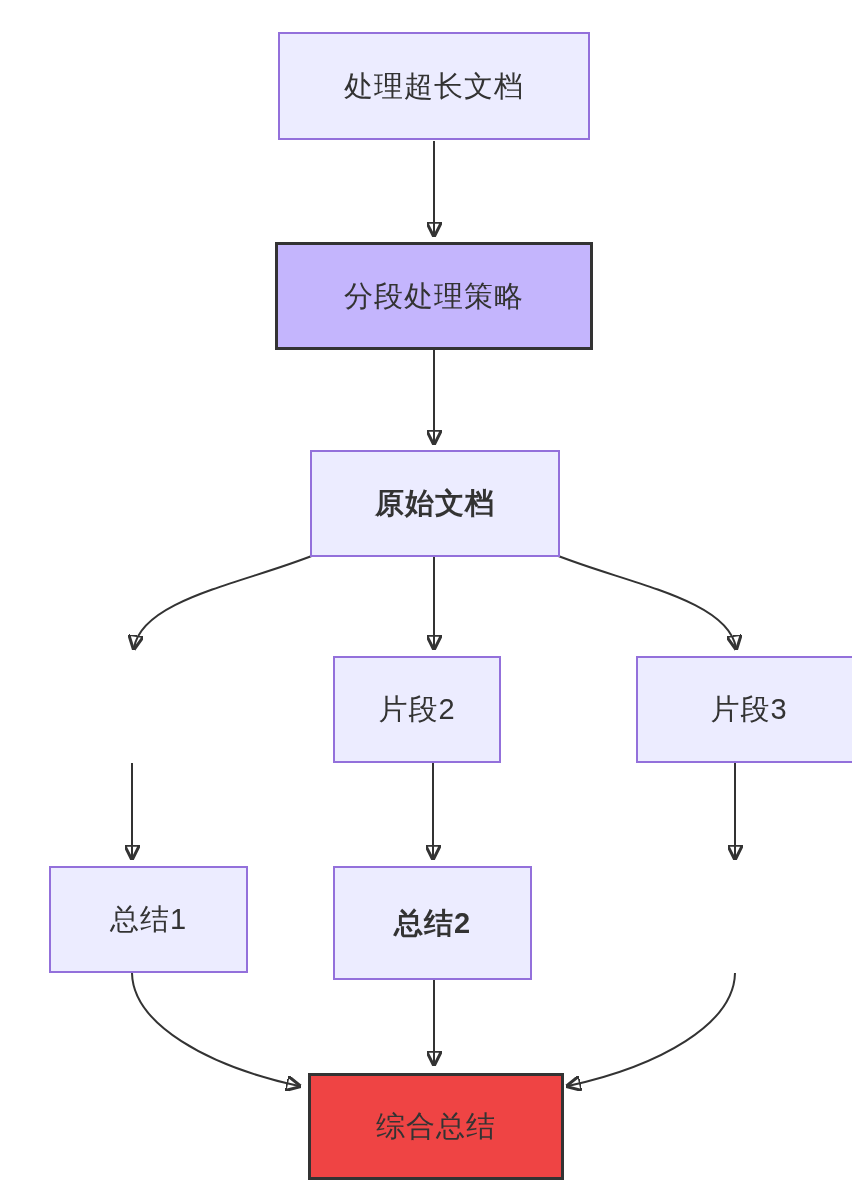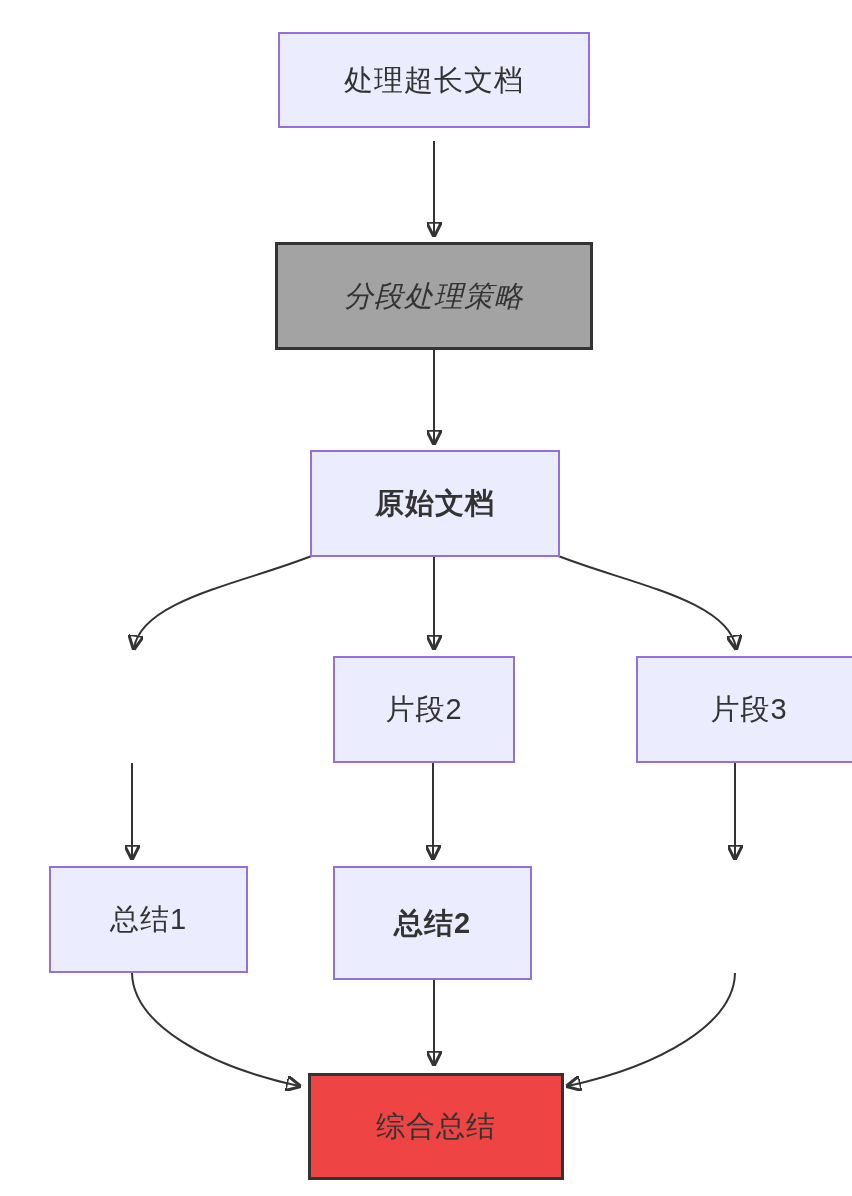--- a/index.html
+++ b/index.html
@@ -38,23 +38,22 @@
     line-height: 1;
     color: #333333;
     text-align: center;
     white-space: nowrap;
   }
   .node.default {
     background: #ECECFF;
     border: 2px solid #9370DB;
   }
   .node.emphasis {
-    background: #a3a3a3;
+    background: #c4b5fd;
     border: 3px solid #333333;
-    font-style: italic;
   }
   .node.success {
     background: #ef4444;
     border: 3px solid #333333;
   }
 </style>
 </head>
 <body>
 
 <div class="stage">
@@ -71,28 +70,28 @@
     <path marker-end="url(#arrow)" d="M 434 557 L 434 648"></path>
     <path marker-end="url(#arrow)" d="M 556 555 C 625 583 728 599 736 648"></path>
     <path marker-end="url(#arrow)" d="M 132 763 L 132 858"></path>
     <path marker-end="url(#arrow)" d="M 433 763 L 433 858"></path>
     <path marker-end="url(#arrow)" d="M 735 763 L 735 858"></path>
     <path marker-end="url(#arrow)" d="M 132 973 C 133 1024 207 1066 299 1086"></path>
     <path marker-end="url(#arrow)" d="M 434 973 L 434 1064"></path>
     <path marker-end="url(#arrow)" d="M 735 973 C 734 1024 660 1066 568 1086"></path>
   </svg>
 
-  <div class="node default" style="left:278px; top:32px;   width:312px; height:96px;">处理超长文档</div>
+  <div class="node default" style="left:278px; top:32px;   width:312px; height:108px;">处理超长文档</div>
 
   <div class="node emphasis" style="left:275px; top:242px;  width:318px; height:108px;">分段处理策略</div>
 
   <div class="node default" style="left:310px; top:450px;  width:250px; height:107px;font-weight:bold;">原始文档</div>
 
 
-  <div class="node default" style="left:333px; top:656px;  width:182px; height:107px;">片段2</div>
+  <div class="node default" style="left:333px; top:656px;  width:168px; height:107px;">片段2</div>
 
   <div class="node default" style="left:636px; top:656px;  width:226px; height:107px;">片段3</div>
 
   <div class="node default" style="left:49px;  top:866px;  width:199px; height:107px;">总结1</div>
 
   <div class="node default" style="left:333px; top:866px;  width:199px; height:114px;font-weight:bold;">总结2</div>
 
 
   <div class="node success" style="left:308px; top:1073px; width:256px; height:107px;">综合总结</div>
 

